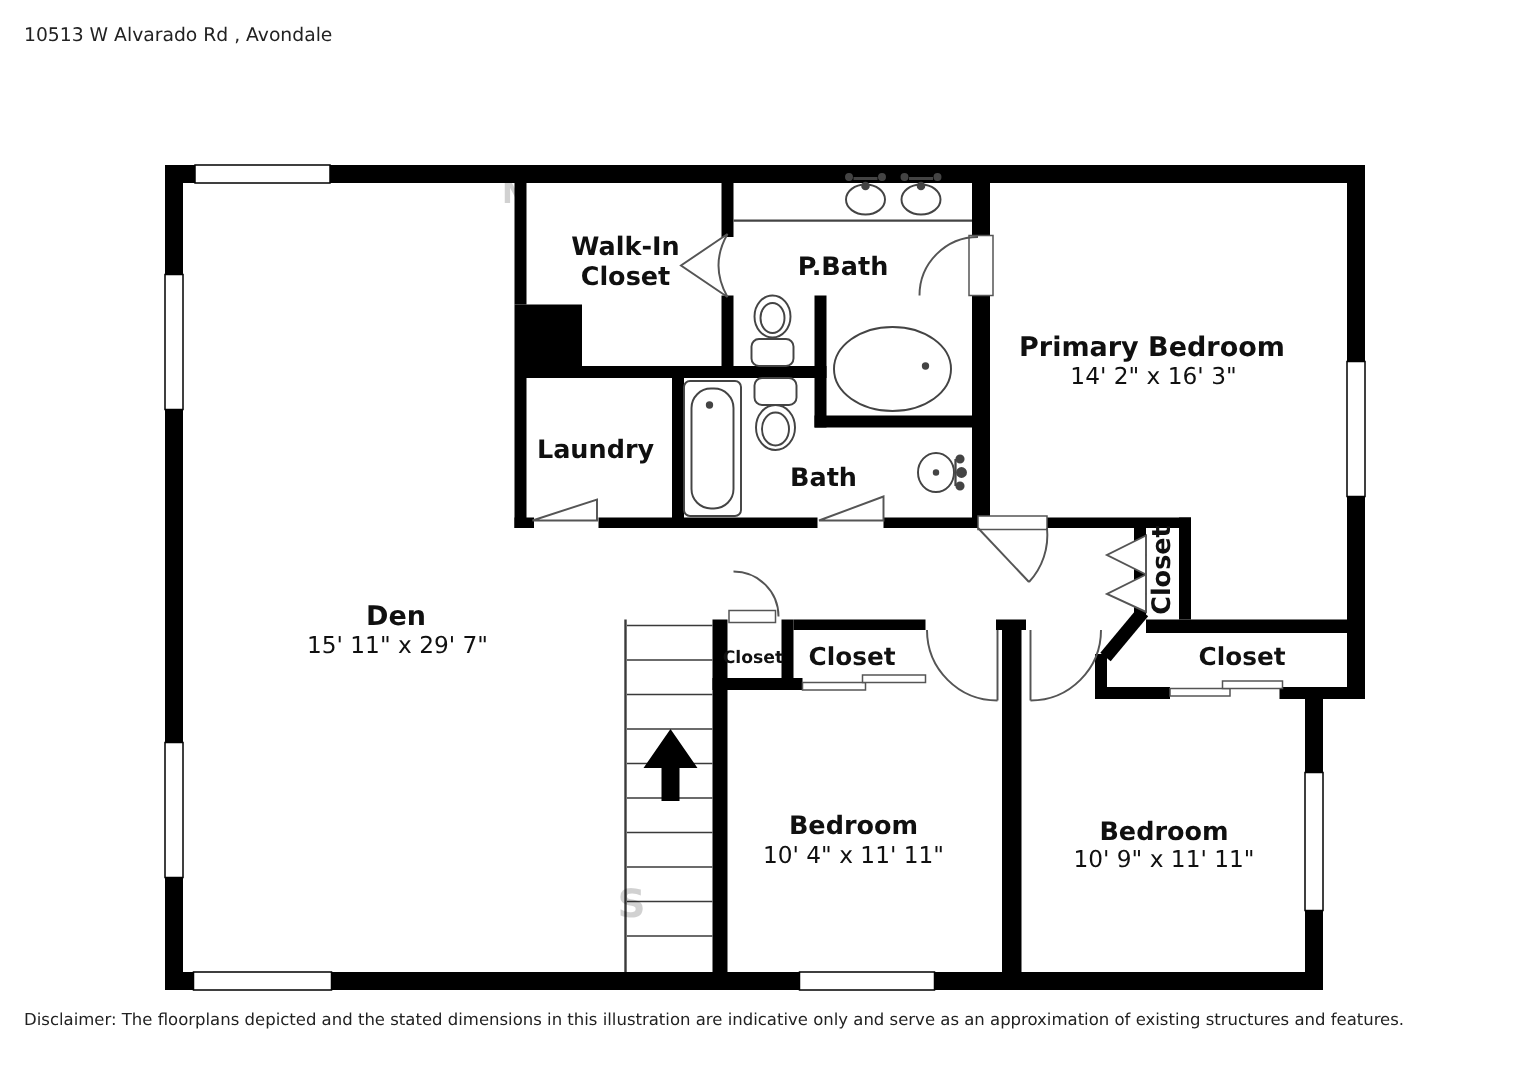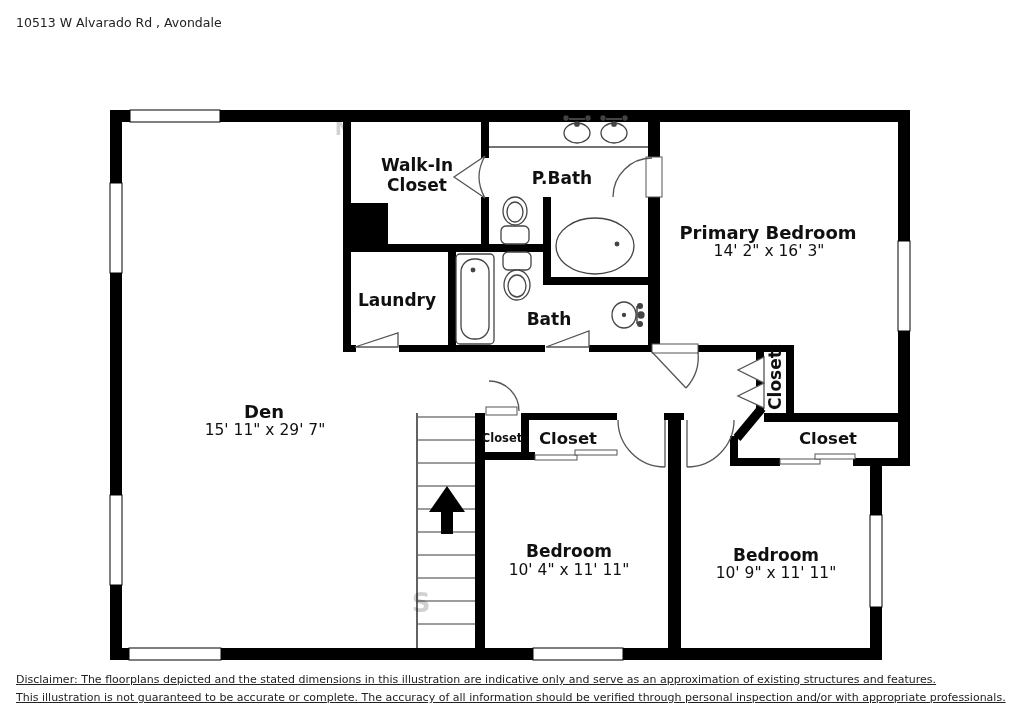--- a/index.html
+++ b/index.html
@@ -1,21 +1,21 @@
 <!DOCTYPE html>
 <html><head>
 <meta charset="utf-8">
 <style>
   html,body{margin:0;padding:0;background:#fff;}
   #stage{
     position:relative;width:1024px;height:724px;background:#fff;overflow:hidden;
     font-family:"DejaVu Sans","Liberation Sans",sans-serif;color:#1c1c1c;
   }
   #hdr{position:absolute;left:16px;top:14px;font-size:12.5px;line-height:18px;color:#222;}
-  #disc{position:absolute;left:16px;top:671px;font-size:11px;line-height:18px;color:#222;text-decoration:underline;}
+  #disc{position:absolute;left:16px;top:671px;font-size:11px;line-height:18px;color:#222;}
   svg text{fill:#101010;}
   .rname{font-weight:bold;font-size:17px;}
   .rname-lg{font-weight:bold;font-size:18px;}
   .rdims{font-size:15.5px;}
   .closet-sm{font-weight:bold;font-size:11.5px;}
   .closet-md{font-weight:bold;font-size:16.5px;}
   .wm{fill:rgba(0,0,0,0.18);font-weight:bold;}
 </style>
 </head>
 <body>
@@ -211,16 +211,15 @@
 
       <text x="502" y="438" class="closet-sm" dominant-baseline="central">Closet</text>
       <text x="568" y="438" class="closet-md" dominant-baseline="central">Closet</text>
       <text x="828" y="438" class="closet-md" dominant-baseline="central">Closet</text>
       <text x="775" y="380" class="rname" font-size="15" dominant-baseline="central" transform="rotate(-90 775 380)">Closet</text>
     </g>
   </svg>
 
   <div id="disc">
     <div>Disclaimer: The floorplans depicted and the stated dimensions in this illustration are indicative only and serve as an approximation of existing structures and features.</div>
-    <div>This illustration is not guaranteed to be accurate or complete. The accuracy of all information should be verified through personal inspection and/or with appropriate professionals.</div>
   </div>
 
 </div>
 
 </body></html>

